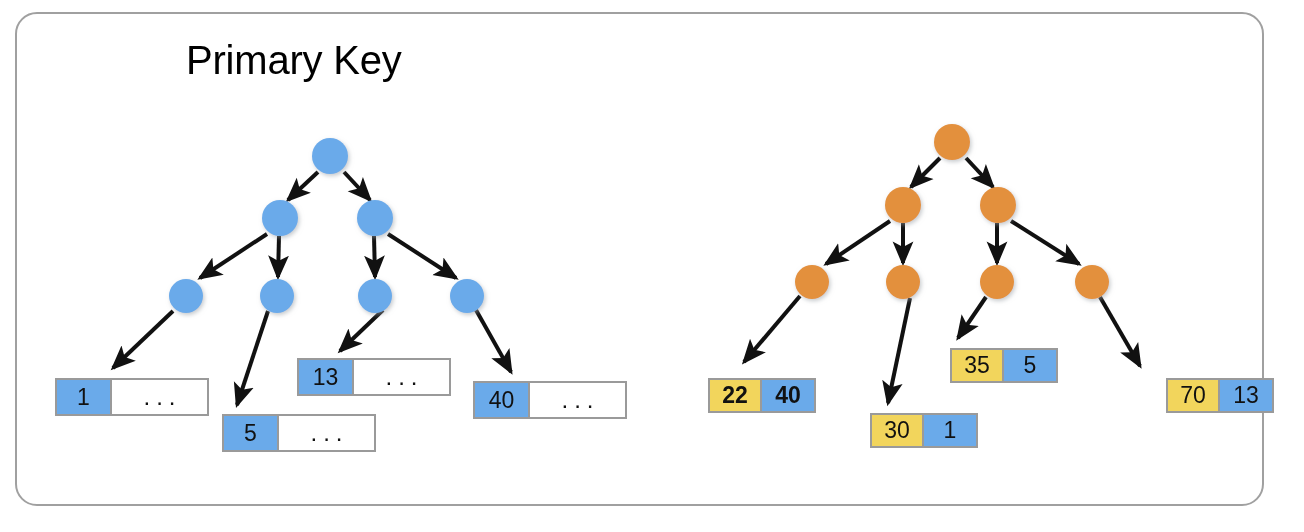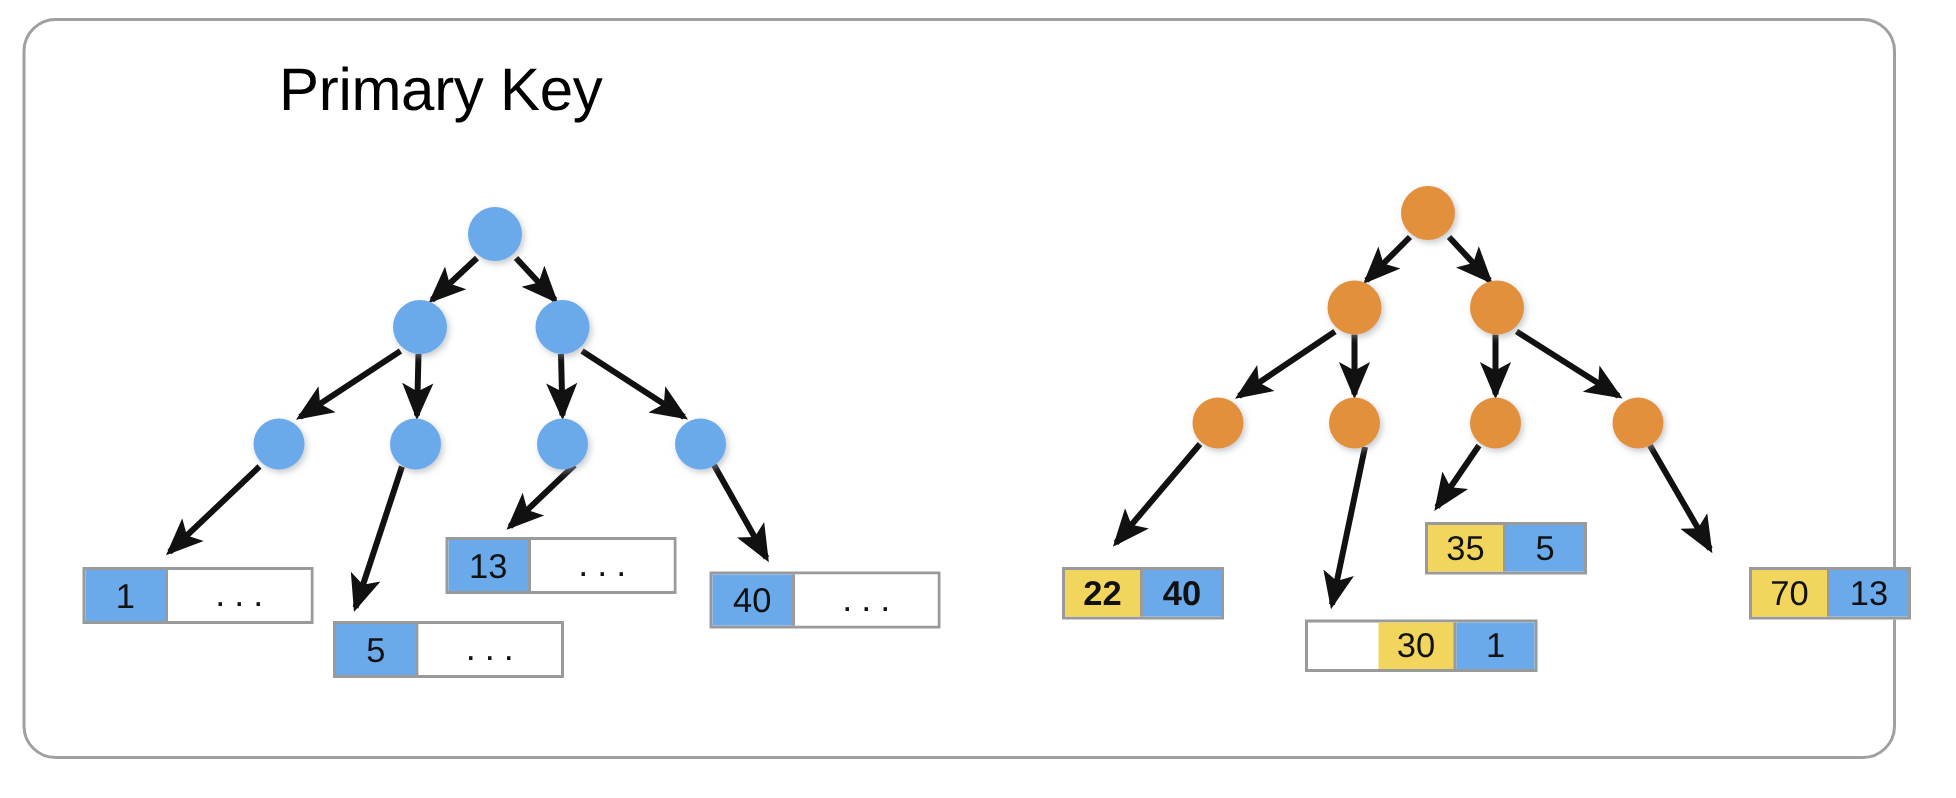--- a/index.html
+++ b/index.html
@@ -183,21 +183,21 @@
   <div class="record primary" style="left:473px; top:381px;">
     <div class="cell key-blue">40</div>
     <div class="cell payload">...</div>
   </div>
 
   <div class="record secondary" style="left:708px; top:378px;font-weight:bold;">
     <div class="cell key-yellow">22</div>
     <div class="cell val-blue">40</div>
   </div>
 
-  <div class="record secondary" style="left:870px; top:413px;padding-left:47px;">
+  <div class="record secondary" style="left:870px; top:413px;">
     <div class="cell key-yellow">30</div>
     <div class="cell val-blue">1</div>
   </div>
 
   <div class="record secondary" style="left:950px; top:348px;">
     <div class="cell key-yellow">35</div>
     <div class="cell val-blue">5</div>
   </div>
 
   <div class="record secondary" style="left:1128px; top:378px;margin-left:38px;">

